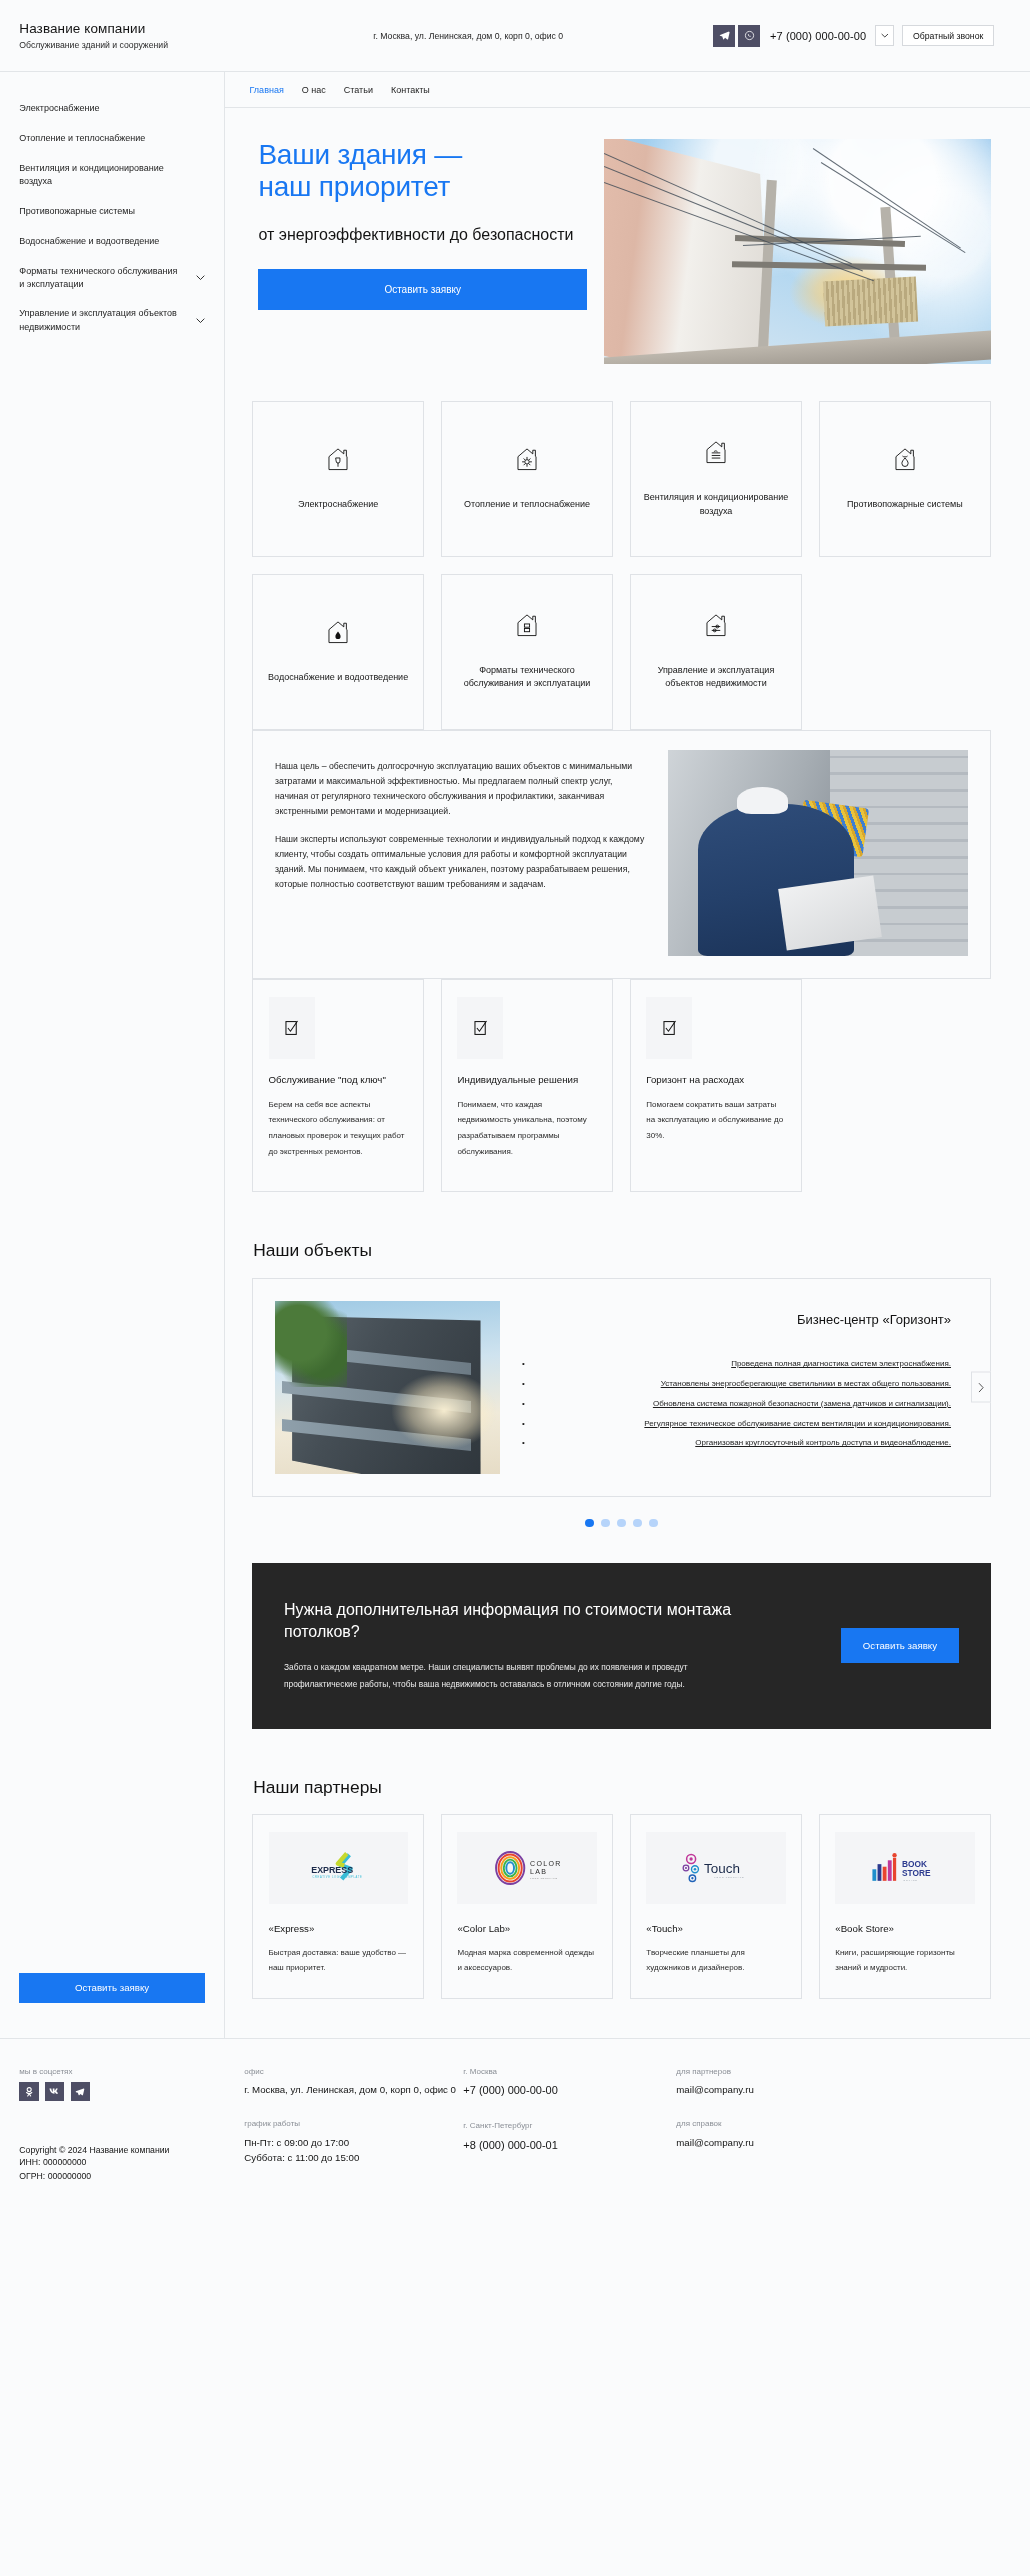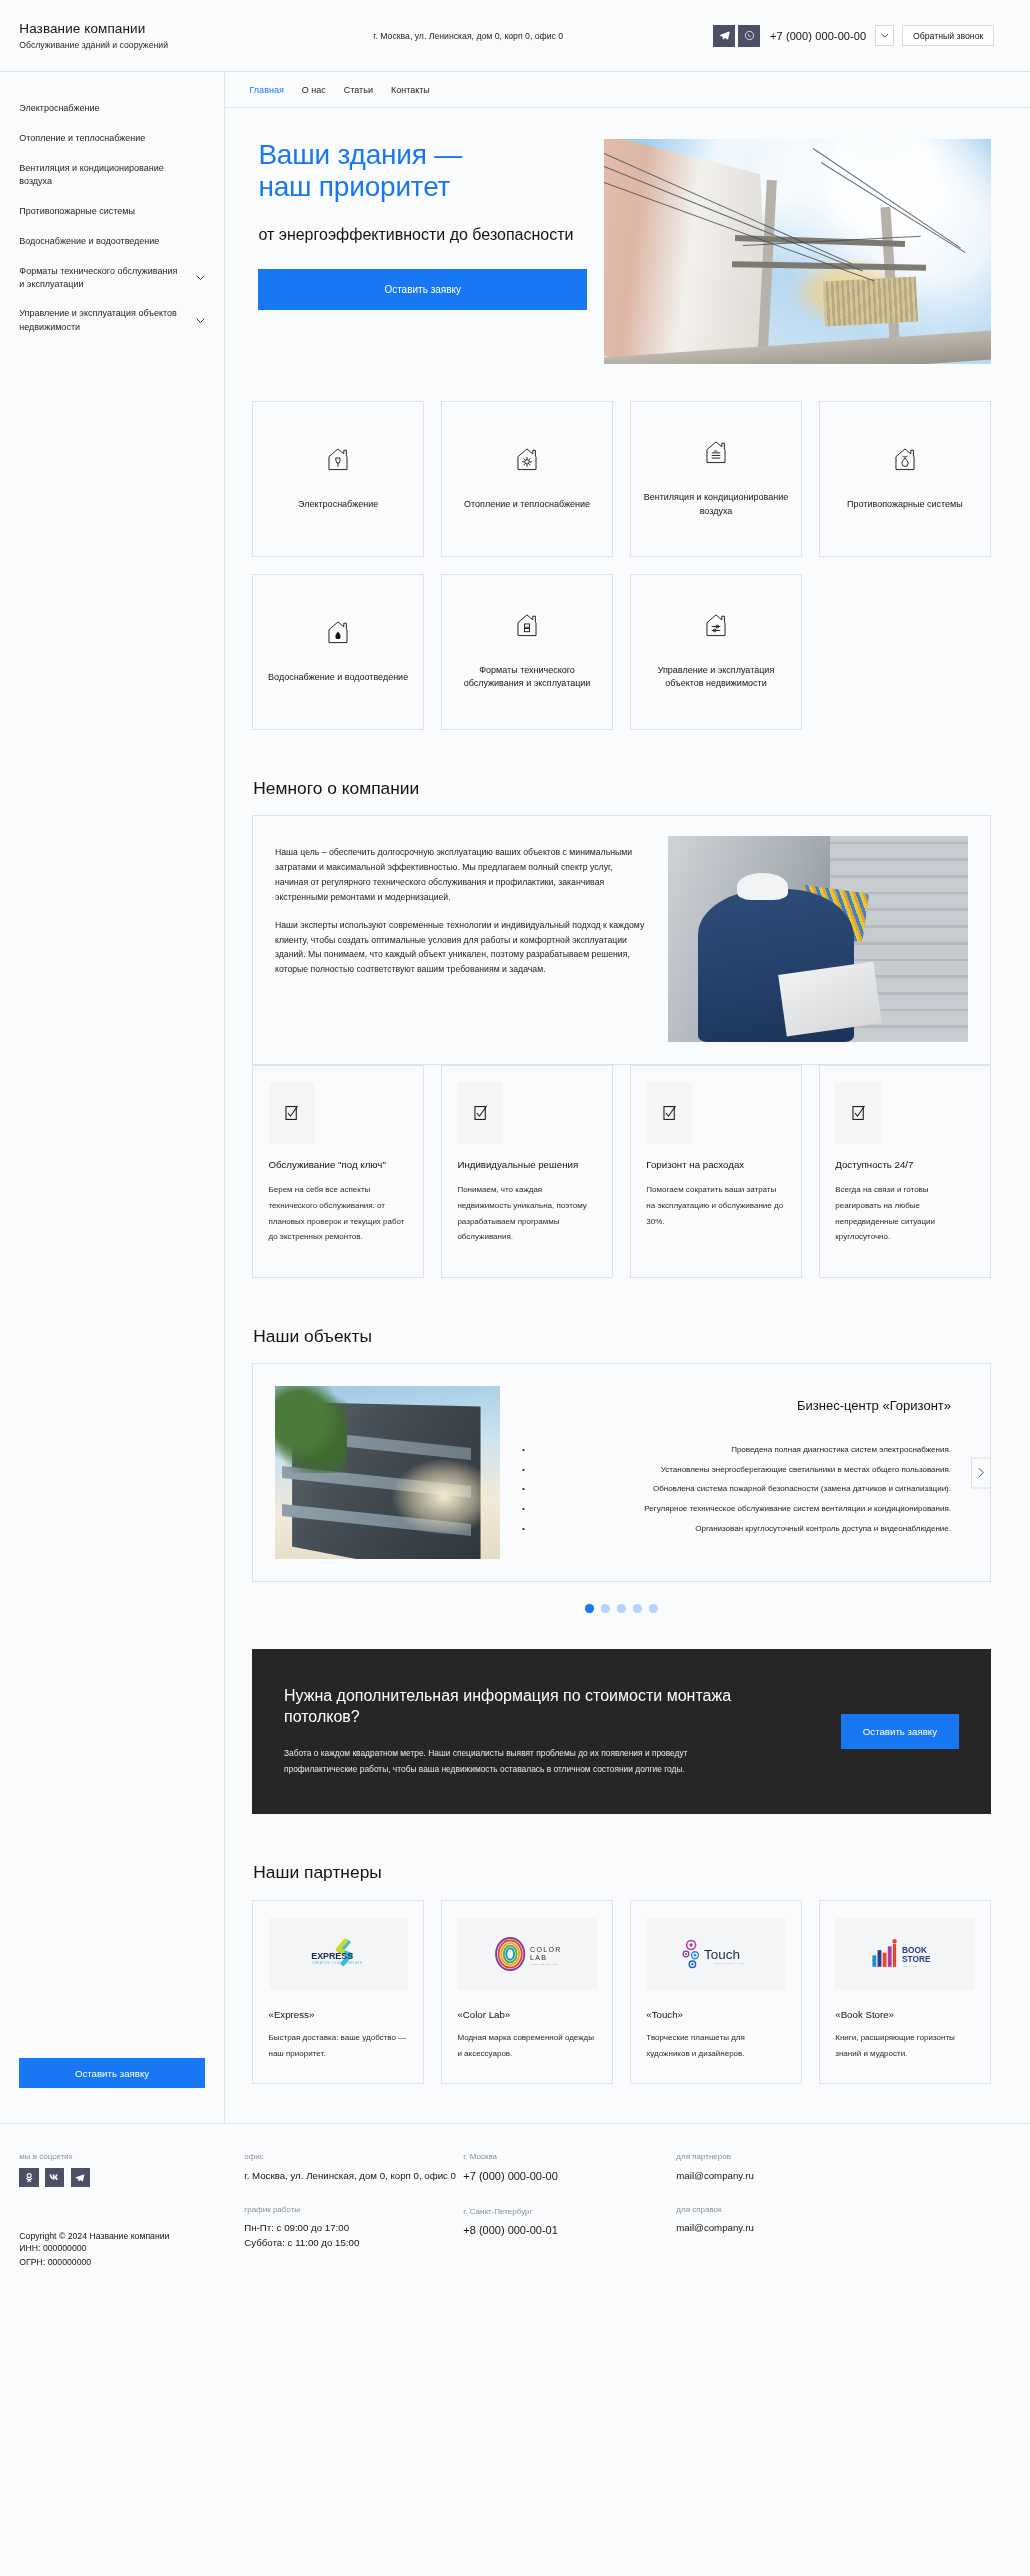--- a/index.html
+++ b/index.html
@@ -255,21 +255,21 @@
   }
   .obj-img .sunflare {
     position:absolute; right:2%; top:42%; width:46%; height:44%;
     background: radial-gradient(ellipse at center, rgba(255,244,214,.95) 0%, rgba(255,238,196,.45) 45%, rgba(255,238,196,0) 72%);
   }
   .obj-body { flex:1; padding: 11.6px 39px 0 0; text-align: right; }
   .obj-title { font-size: 13px; color:#121212; margin-bottom: 27px; font-weight:400; }
   .obj-list { list-style:none; }
   .obj-list li {
     font-size: 8px; line-height: 1.5; color:#1c1c1c;
-    padding: 3.9px 0 3.9px 10.3px; position: relative;
+    padding: 3.9px 0 3.9px 10.3px; position: relative; text-decoration: underline;
   }
   .obj-list li::before {
     content:"•"; position:absolute; left:0; top:3.9px; color:#1c1c1c;
   }
   .obj-arrow {
     position:absolute; right:-0.6px; top:50%; transform: translateY(-50%);
     width: 19.3px; height: 31px; border:0.6px solid #dfe2e6; background:#fafbfc;
     display:flex; align-items:center; justify-content:center; cursor:pointer;
     font-size: 11px; color:#333;
   }
@@ -496,21 +496,20 @@
               <path d="M11 21h12M11 27h12" stroke-linecap="round"></path>
               <circle cx="19" cy="21" r="2.2"></circle>
                 <circle cx="15" cy="27" r="2.2"></circle>
             </svg>
           </div>
           <div class="svc-label">Управление и эксплуатация объектов недвижимости</div>
         </div>
         <div style="border:none"></div>
       </section>
 
-      <h2 class="sec-title">Немного о компании</h2>
       <section class="about-box">
         <div class="about-text">
           <p>Наша цель – обеспечить долгосрочную эксплуатацию ваших объектов с минимальными затратами и максимальной эффективностью. Мы предлагаем полный спектр услуг, начиная от регулярного технического обслуживания и профилактики, заканчивая экстренными ремонтами и модернизацией.</p>
           <p>Наши эксперты используют современные технологии и индивидуальный подход к каждому клиенту, чтобы создать оптимальные условия для работы и комфортной эксплуатации зданий. Мы понимаем, что каждый объект уникален, поэтому разрабатываем решения, которые полностью соответствуют вашим требованиям и задачам.</p>
         </div>
         <div class="about-img">
           <div class="panelbg"></div>
           <div class="cabinet"></div>
           <div class="wires"></div>
           <div class="worker"></div>
@@ -542,30 +541,20 @@
         </div>
         <div class="why-card">
           <div class="why-ico-wrap">
             <svg width="15.5" height="18" viewBox="0 0 24 28" fill="none" stroke="#111" stroke-width="1.6">
                 <rect x="3" y="4" width="16" height="20"></rect>
                 <path d="M6 14l4 5L21 3"></path>
               </svg>
           </div>
           <div class="why-title">Горизонт на расходах</div>
           <div class="why-desc">Помогаем сократить ваши затраты на эксплуатацию и обслуживание до 30%.</div>
-        </div>
-        <div class="why-card">
-          <div class="why-ico-wrap">
-            <svg width="15.5" height="18" viewBox="0 0 24 28" fill="none" stroke="#111" stroke-width="1.6">
-                <rect x="3" y="4" width="16" height="20"></rect>
-                <path d="M6 14l4 5L21 3"></path>
-              </svg>
-          </div>
-          <div class="why-title">Доступность 24/7</div>
-          <div class="why-desc">Всегда на связи и готовы реагировать на любые непредвиденные ситуации круглосуточно.</div>
         </div>
       </section>
 
       <h2 class="sec-title">Наши объекты</h2>
       <section class="obj-box">
         <div class="obj-img">
           <div class="objsky"></div>
           <div class="block"></div>
           <div class="band" style="top:30%;"></div>
           <div class="band" style="top:52%;"></div>

